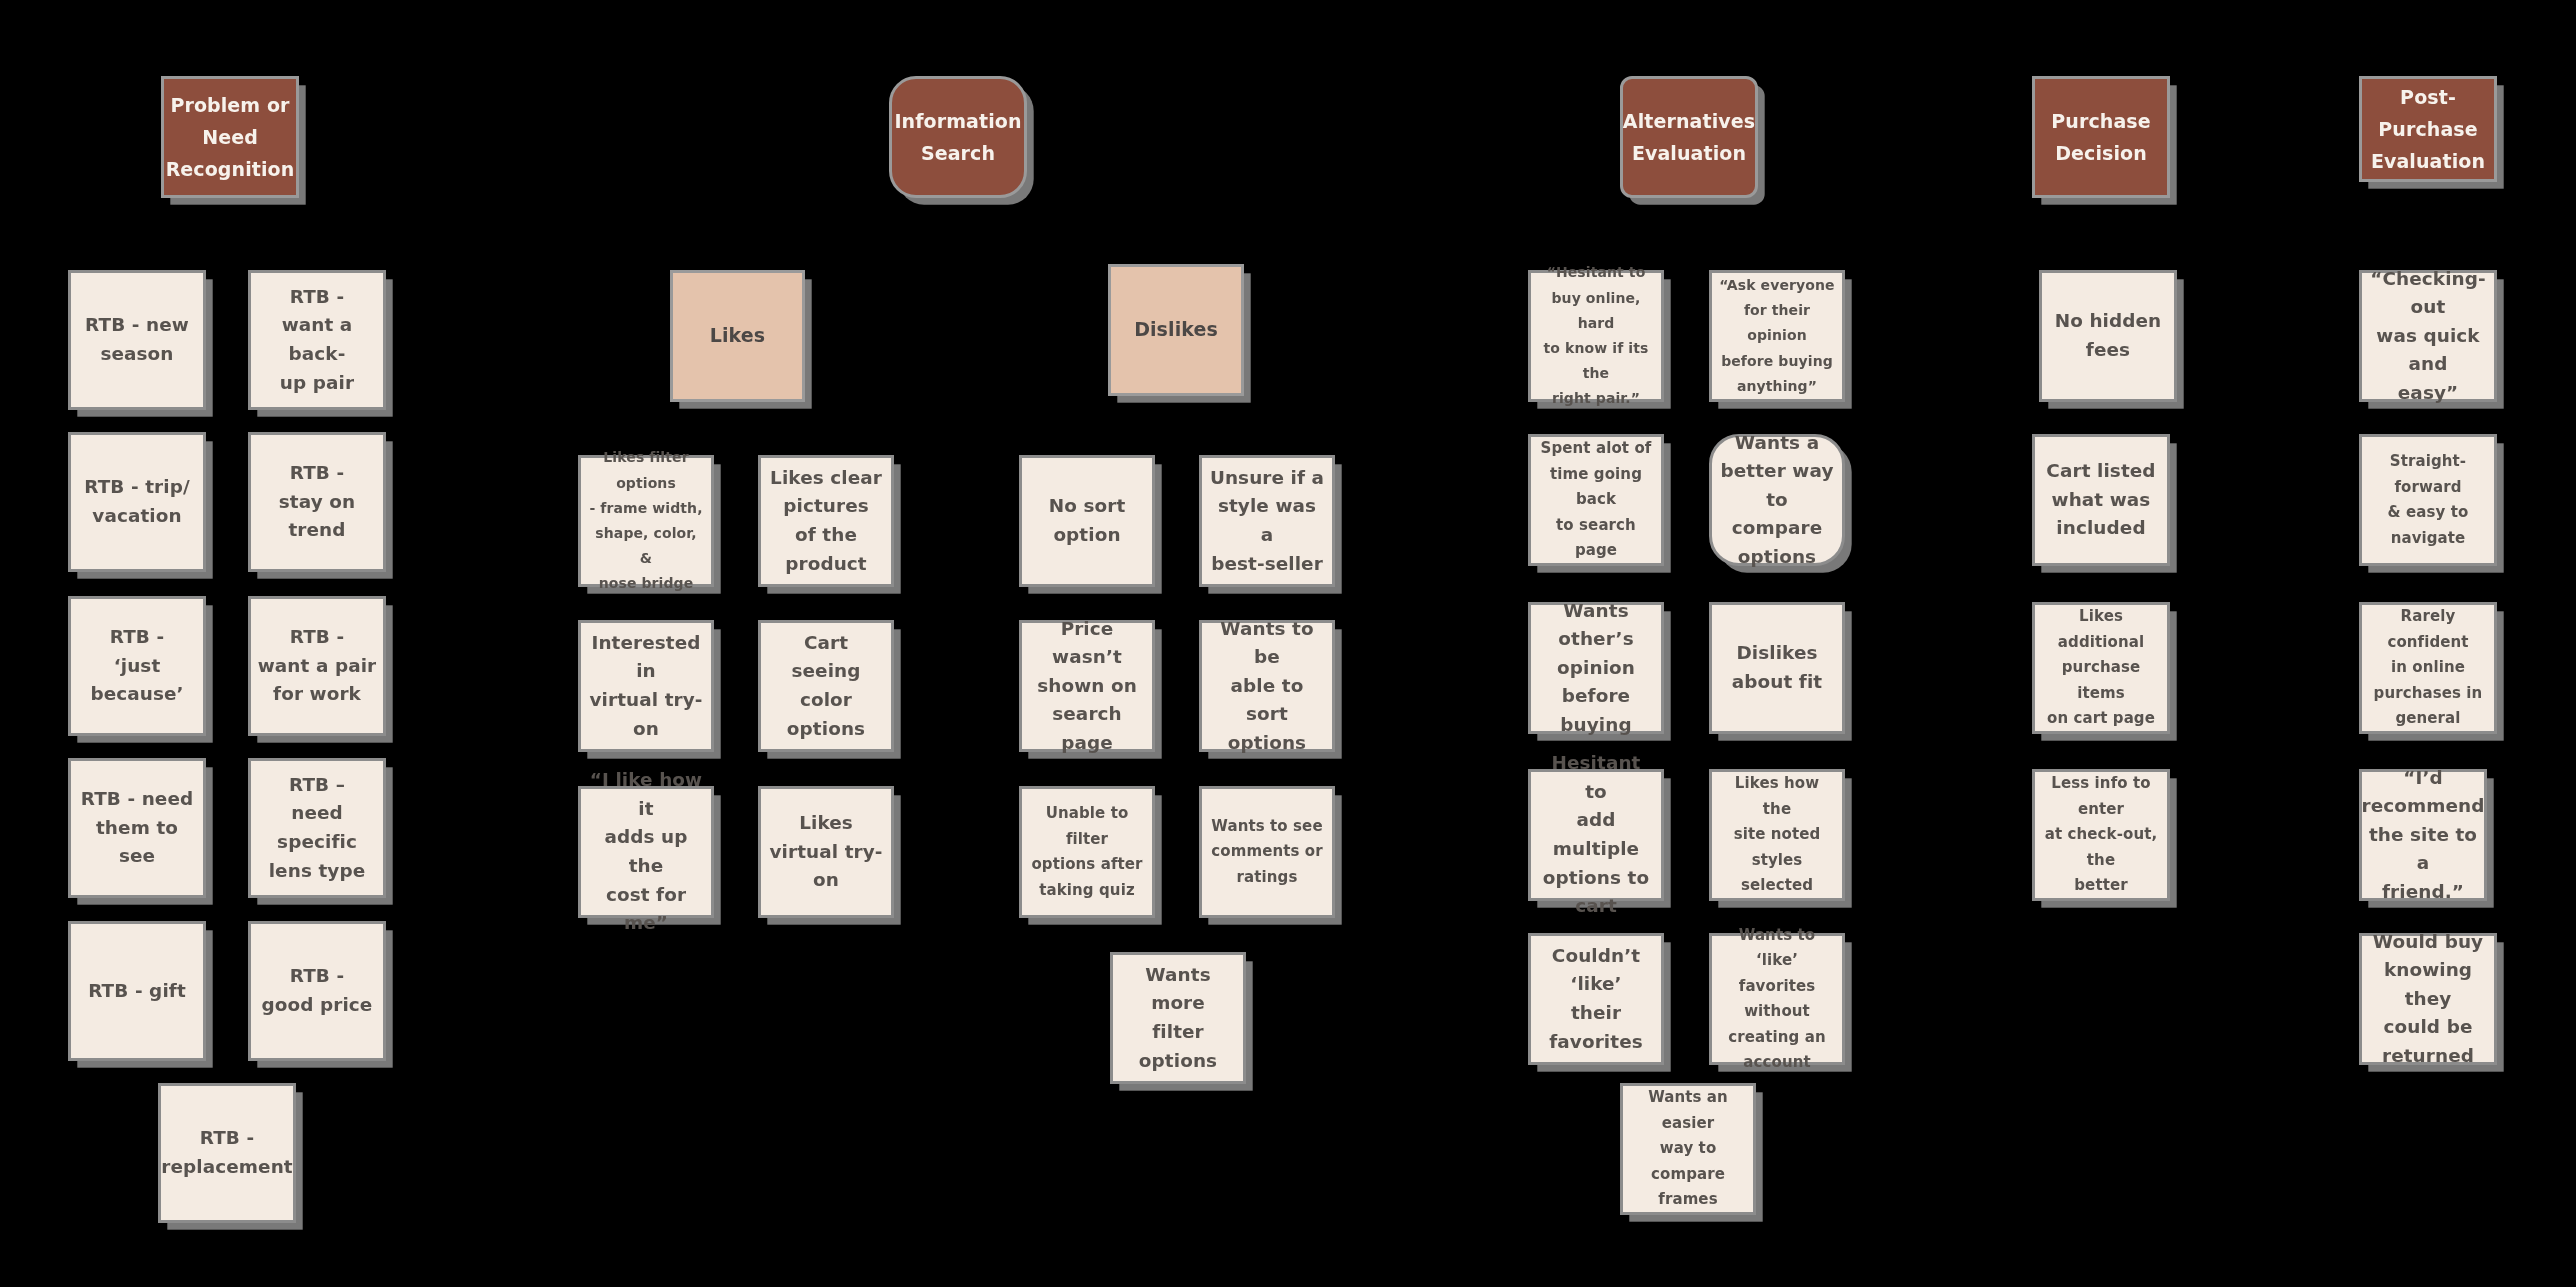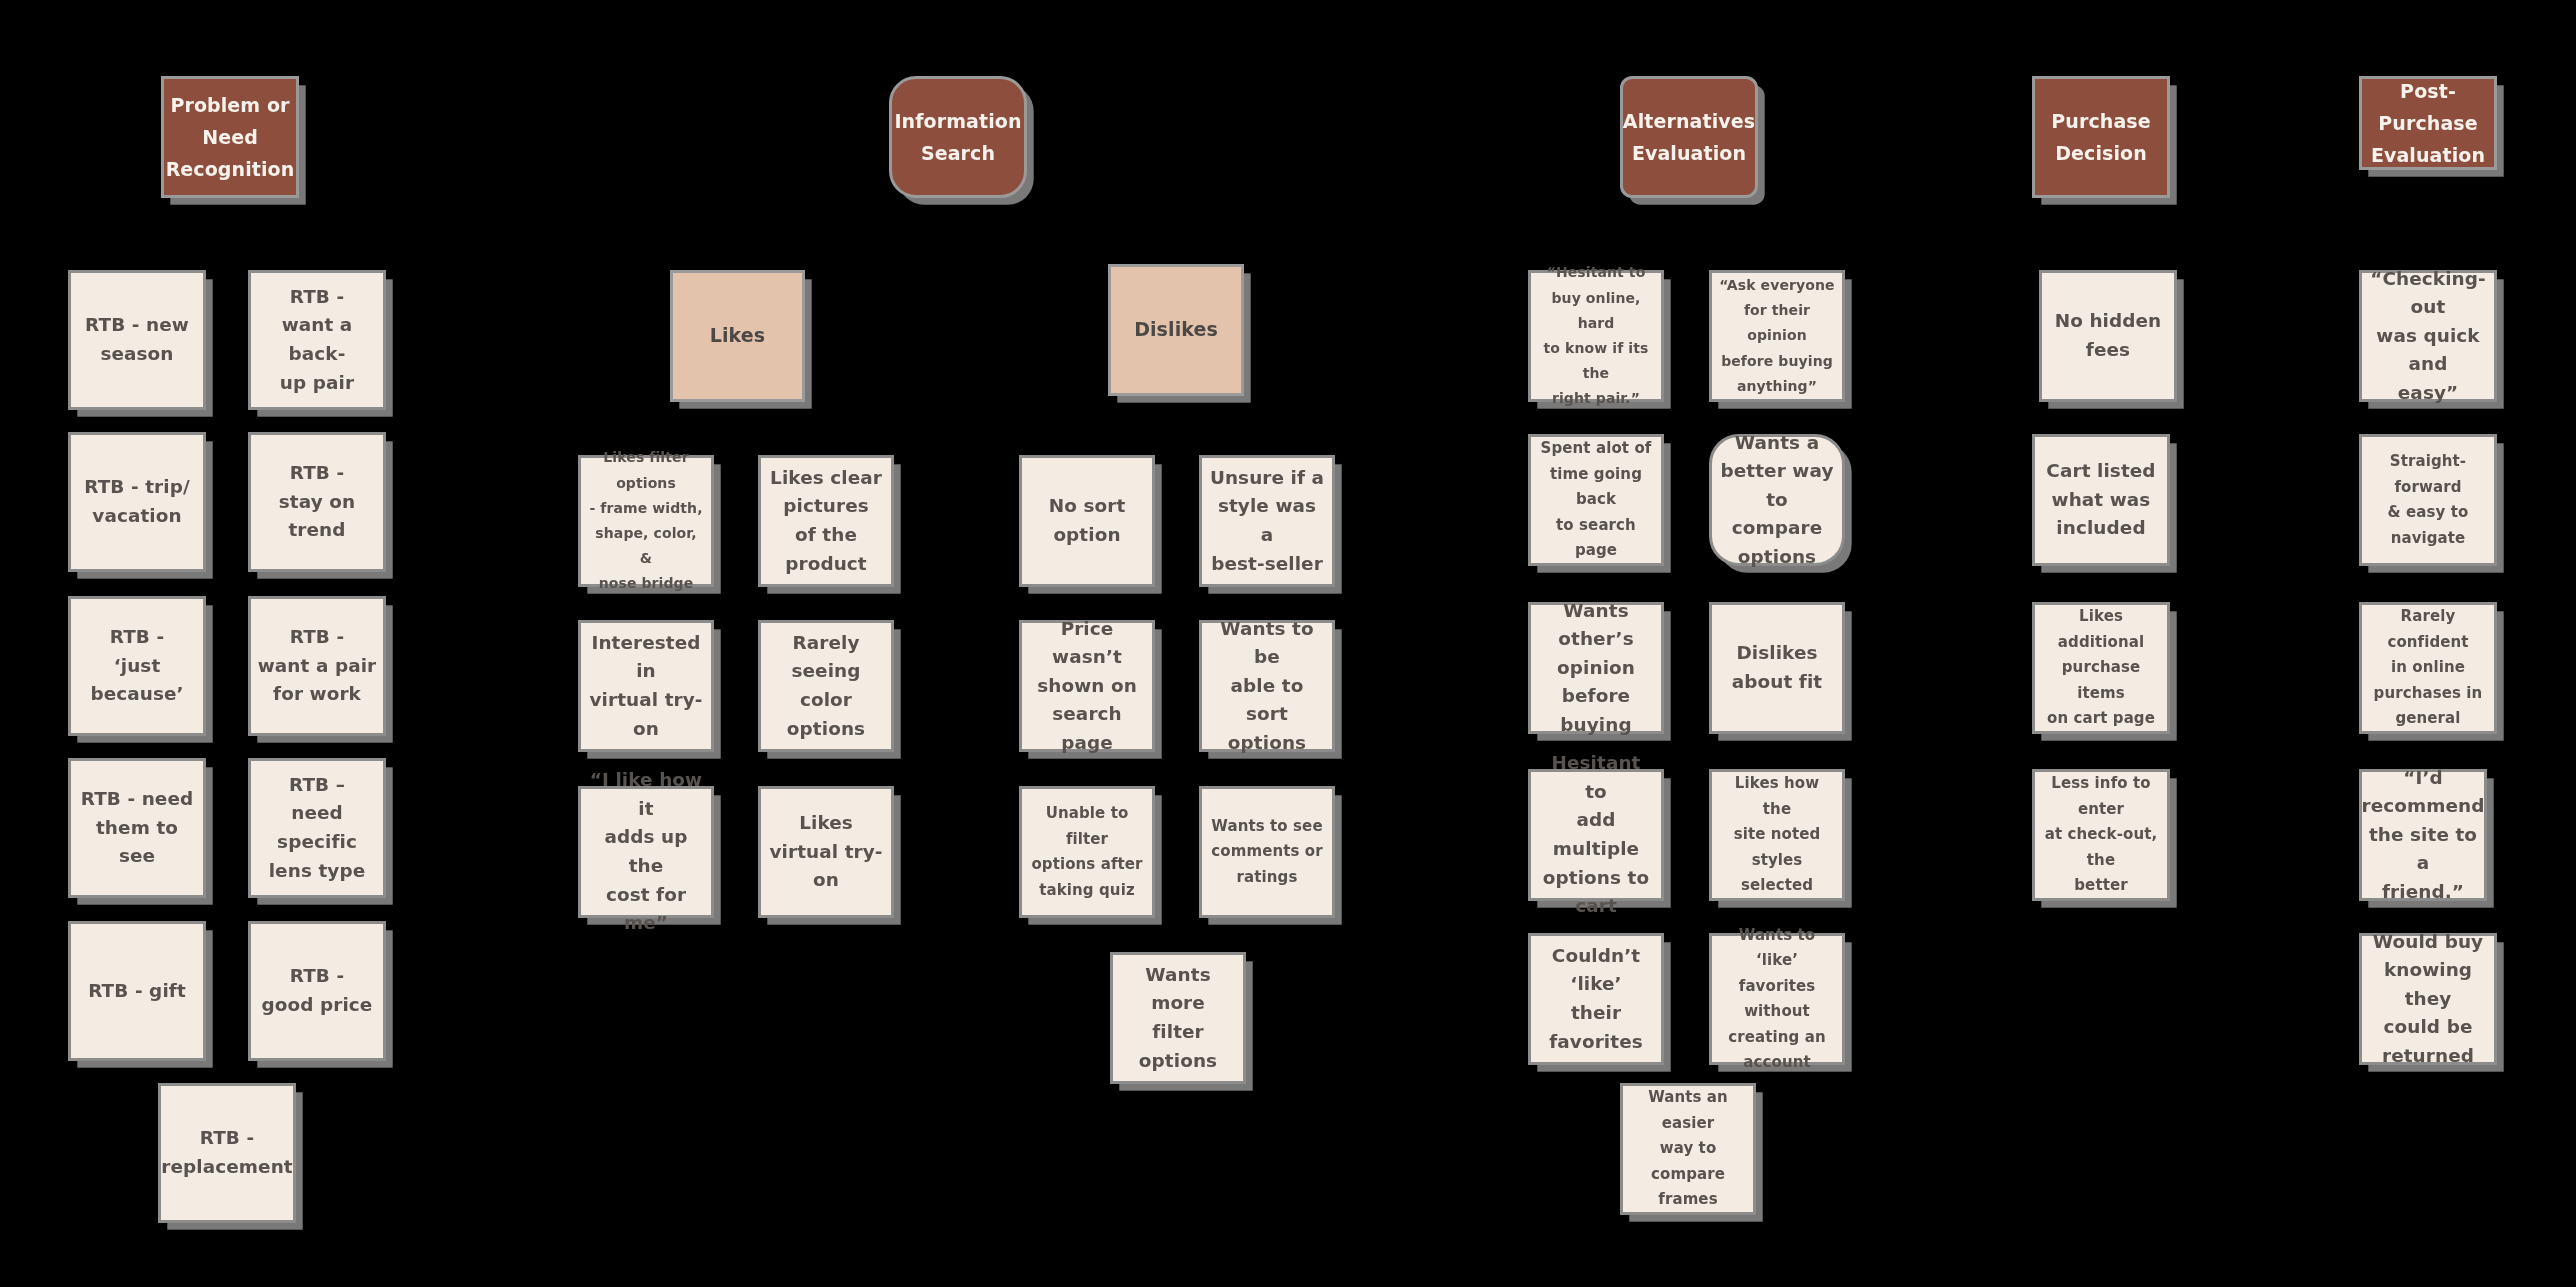--- a/index.html
+++ b/index.html
@@ -113,21 +113,21 @@
   <div class="card note xs" style="left:578px; top:455px; width:136px; height:132px;">Likes filter options
 - frame width,
 shape, color, &amp;
 nose bridge</div>
   <div class="card note" style="left:758px; top:455px; width:136px; height:132px;">Likes clear
 pictures
 of the product</div>
 
   <div class="card note" style="left:578px; top:620px; width:136px; height:132px;">Interested in
 virtual try-on</div>
-  <div class="card note" style="left:758px; top:620px; width:136px; height:132px;">Rarely seeing
+  <div class="card note" style="left:758px; top:620px; width:136px; height:132px;">Cart seeing
 color options</div>
 
   <div class="card note" style="left:578px; top:786px; width:136px; height:132px;">“I like how it
 adds up the
 cost for me”</div>
   <div class="card note" style="left:758px; top:786px; width:136px; height:132px;">Likes
 virtual try-on</div>
 
   <div class="card sub-head" style="left:1108px; top:264px; width:136px; height:132px;text-align:center;">Dislikes</div>
 
@@ -206,21 +206,21 @@
   <div class="card note" style="left:2032px; top:434px; width:138px; height:132px;">Cart listed
 what was
 included</div>
   <div class="card note sm" style="left:2032px; top:602px; width:138px; height:132px;">Likes additional
 purchase items
 on cart page</div>
   <div class="card note sm" style="left:2032px; top:769px; width:138px; height:132px;">Less info to enter
 at check-out, the
 better</div>
 
-  <div class="card stage-head" style="left:2359px; top:76px; width:138px; height:94px;">Post-Purchase
+  <div class="card stage-head" style="left:2359px; top:76px; width:138px; height:106px;">Post-Purchase
 Evaluation</div>
 
   <div class="card note" style="left:2359px; top:270px; width:138px; height:132px;">“Checking-out
 was quick and
 easy”</div>
   <div class="card note sm" style="left:2359px; top:434px; width:138px; height:132px;">Straight-forward
 &amp; easy to
 navigate</div>
   <div class="card note sm" style="left:2359px; top:602px; width:138px; height:132px;">Rarely confident
 in online

